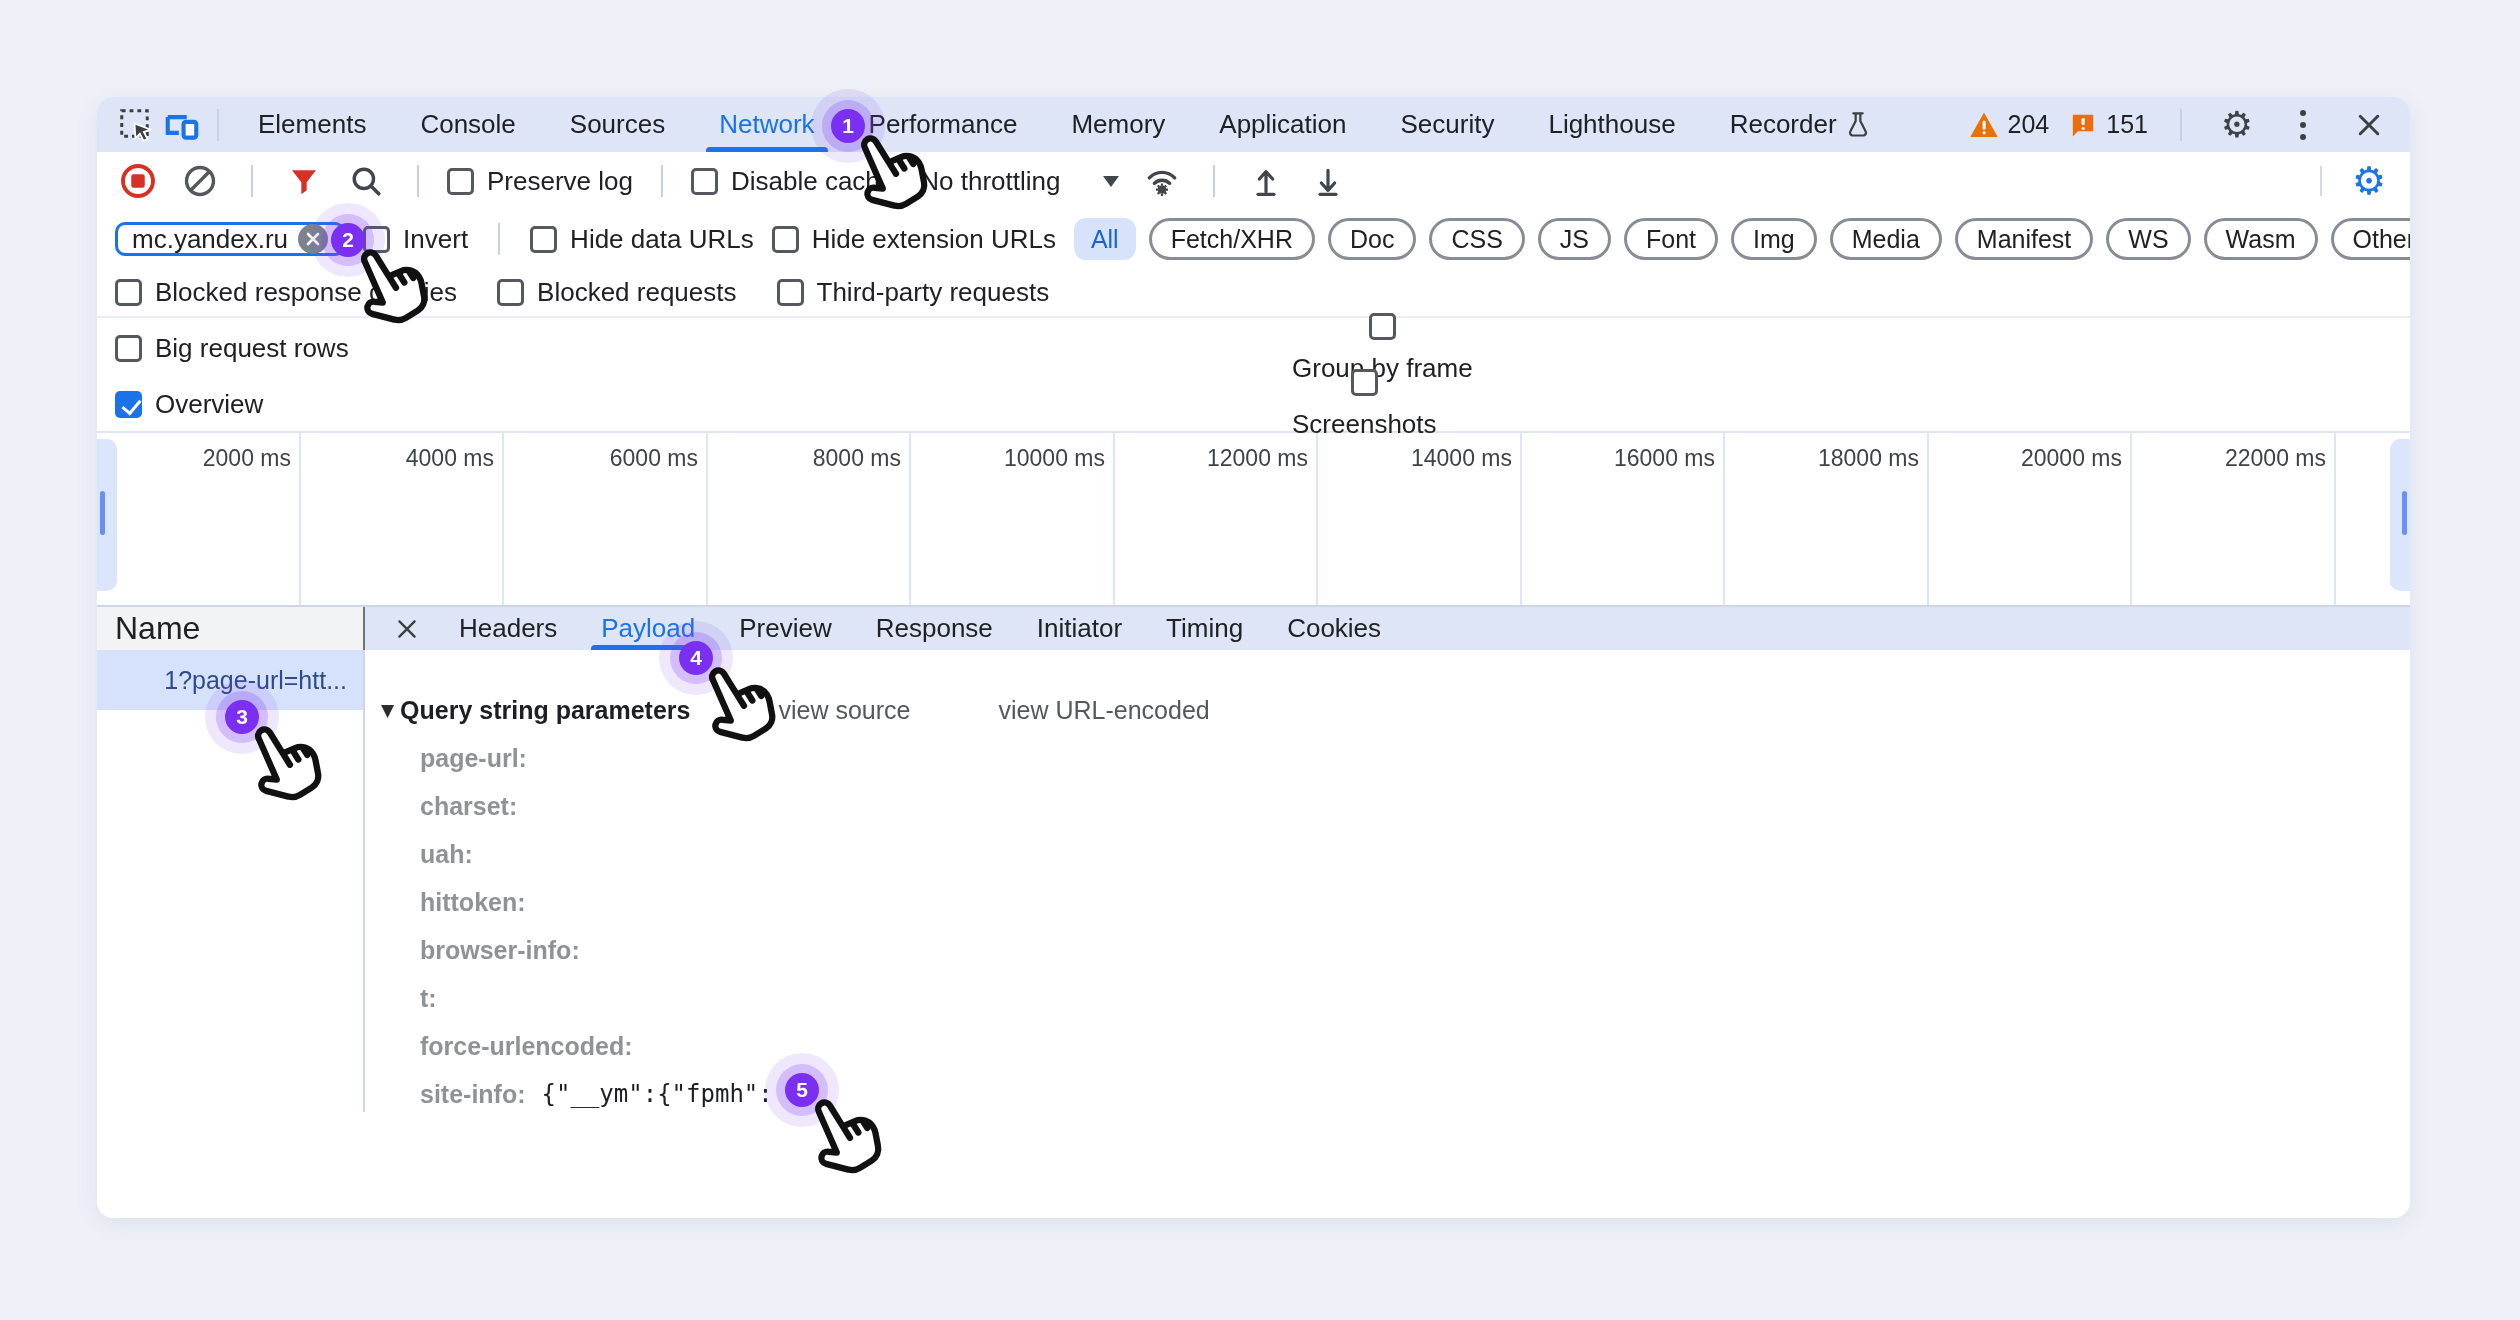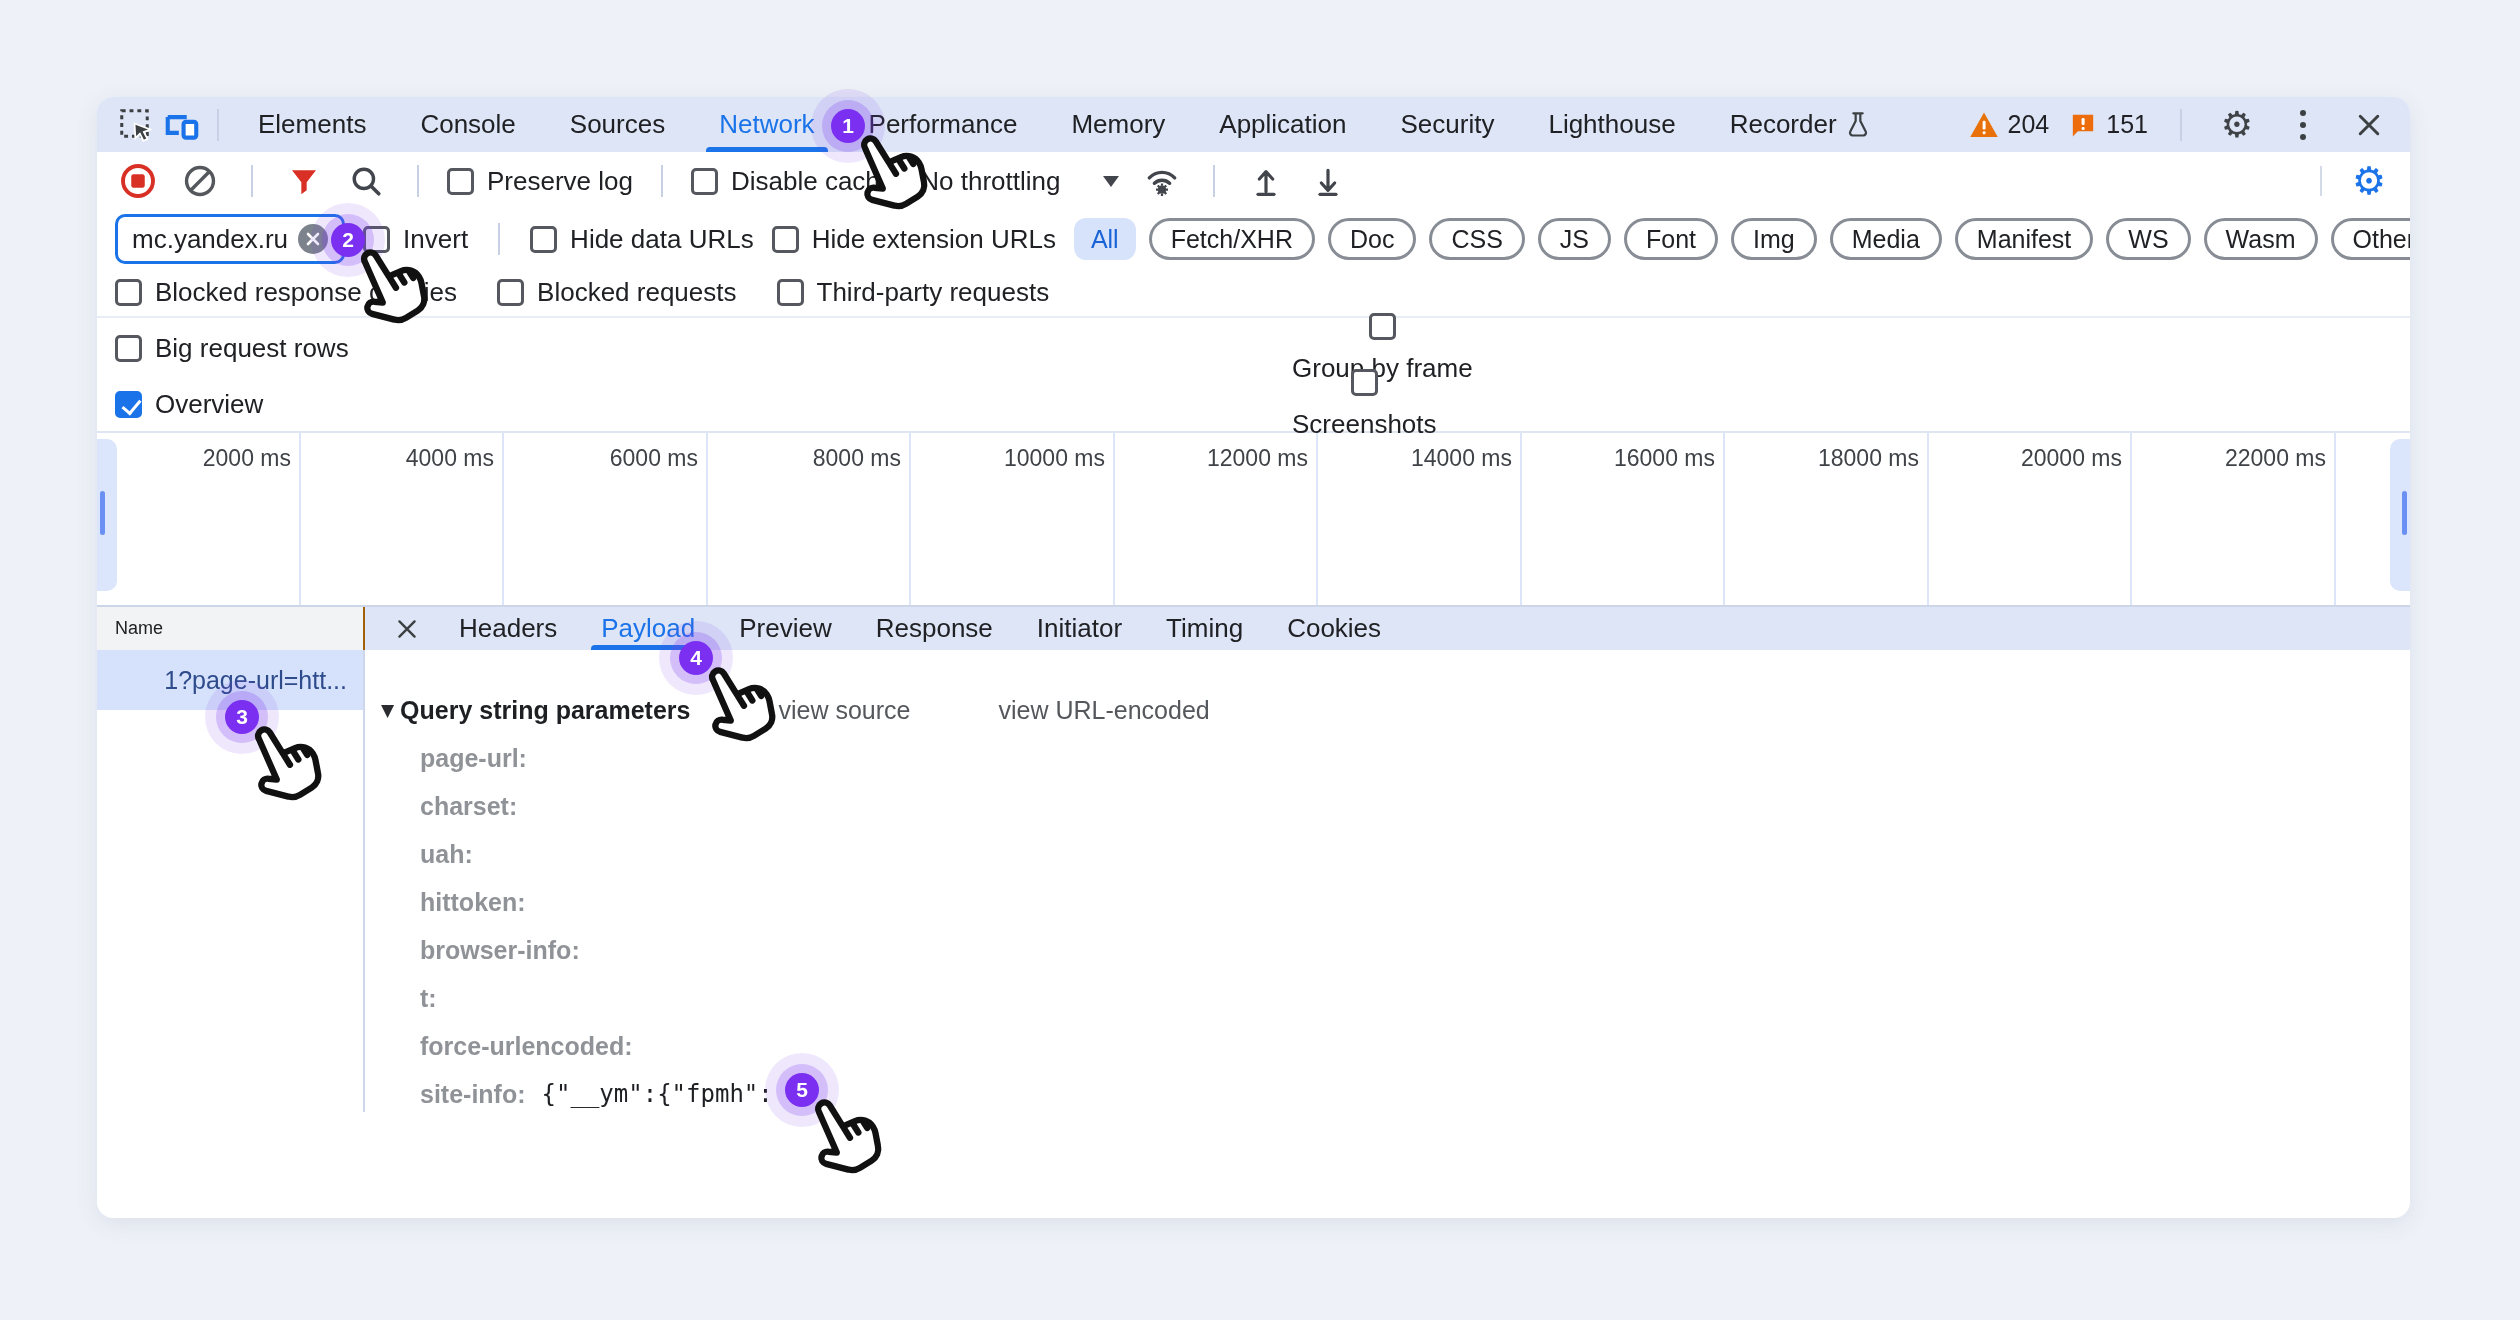--- a/index.html
+++ b/index.html
@@ -31,21 +31,21 @@
   .checkbox { width:27px; height:27px; border:3px solid #55585e; border-radius:5px; background:#fff; flex:none; position:relative; }
   .checkbox.checked { background:#1a73e8; border-color:#1a73e8; }
   .checkbox.checked::after { content:""; position:absolute; left:8px; top:2px; width:8px; height:15px;
                              border:solid #fff; border-width:0 3.5px 3.5px 0; transform:rotate(40deg); }
   .caret-down { width:0; height:0; border-left:8px solid transparent; border-right:8px solid transparent; border-top:11px solid #42464c; margin:0 4px; }
   .gear-blue { position:absolute; right:24px; top:50%; transform:translateY(-50%); font-size:38px; color:#1a73e8; line-height:1; font-family:"DejaVu Sans",sans-serif; }
   .sep-far { position:absolute; right:88px; top:14px; width:2px; height:30px; background:#d4dae8; }
 
   
   .filterrow { height:58px; display:flex; align-items:center; padding:0 18px; gap:18px; }
-  .filter-input { width:358px; height:50px; border:3.5px solid #1a73e8; border-radius:10px; display:flex; align-items:center; padding:0 14px; gap:10px; background:#fff; }
+  .filter-input { width:358px; height:34px; border:3.5px solid #1a73e8; border-radius:10px; display:flex; align-items:center; padding:0 14px; gap:10px; background:#fff; }
   .filter-input .val { font-size:26px; color:#202124; flex:1; }
   .clear-btn { width:30px; height:30px; border-radius:50%; background:#7d838c; display:flex; align-items:center; justify-content:center; flex:none; }
   .chips { margin-left:auto; display:flex; align-items:center; gap:13px; }
   .chip { height:42px; padding:0 19px; border:3px solid #878c95; border-radius:21px; display:flex; align-items:center; font-size:25px; color:#202124; background:#fff; white-space:nowrap; }
   .chip.selected { border:none; background:#d7e3fb; color:#1a63d6; border-radius:12px; padding:0 17px; }
 
   
   .optrow { display:flex; align-items:center; padding:0 18px; gap:40px; position:relative; }
   .row-a { height:50px; border-bottom:2px solid #e8ecf5; }
   .row-b { height:60px; }
@@ -57,21 +57,21 @@
   .gridline { position:absolute; top:0; bottom:0; width:2px; background:#dde6f8; }
   .tick-label { position:absolute; top:12px; width:200px; text-align:right; font-size:23px; color:#3f4247; }
   .tl-handle { position:absolute; top:6px; width:20px; height:152px; background:#dbe6fd; }
   .tl-handle.left { left:0; border-radius:0 10px 10px 0; }
   .tl-handle.right { right:0; border-radius:10px 0 0 10px; }
   .tl-handle i { position:absolute; top:52px; width:5px; height:44px; background:#6a90f3; border-radius:3px; }
   .tl-handle.left i { left:3px; } .tl-handle.right i { right:3px; }
 
   
   .grid-head { height:43px; display:flex; }
-  .name-head { width:268px; flex:none; background:#f1f3f5; display:flex; align-items:center; padding-left:18px; font-size:18px; border-right:2px solid #a16207; }
+  .name-head { width:268px; flex:none; background:#f1f3f5; display:flex; align-items:center; padding-left:18px; font-size:32px; border-right:2px solid #737373; }
   .detail-tabs { flex:1; background:#dde5f6; display:flex; align-items:center; padding-left:20px; }
   .dt-close { width:44px; height:100%; display:flex; align-items:center; justify-content:center; margin-right:8px; }
   .dtab { padding:0 22px; height:100%; display:flex; align-items:center; font-size:26px; color:#202124; position:relative; white-space:nowrap; }
   .dtab.selected { color:#1a73e8; }
   .dtab.selected::after { content:""; position:absolute; left:12px; right:12px; bottom:0; height:5px; background:#1a73e8; border-radius:4px 4px 0 0; }
 
   
   .content { display:flex; height:462px; }
   .name-col { width:268px; flex:none; border-right:2px solid #ccd6ec; }
   .req-row { height:60px; background:#d6e2fb; display:flex; align-items:center; justify-content:flex-end; padding-right:16px; font-size:25px; color:#2e4b8b; }

